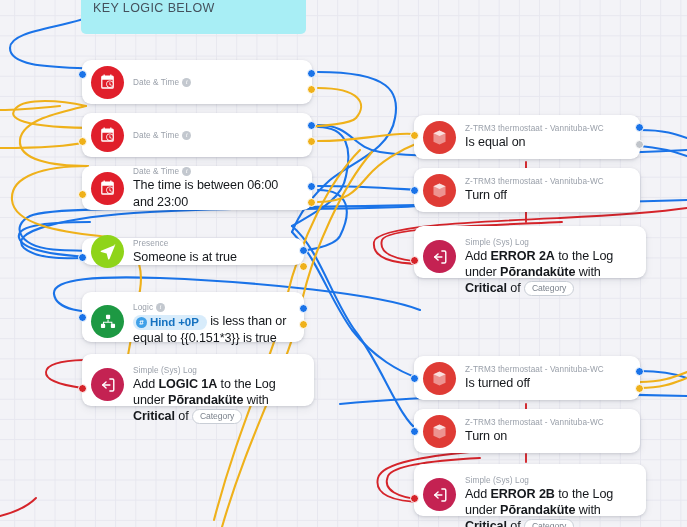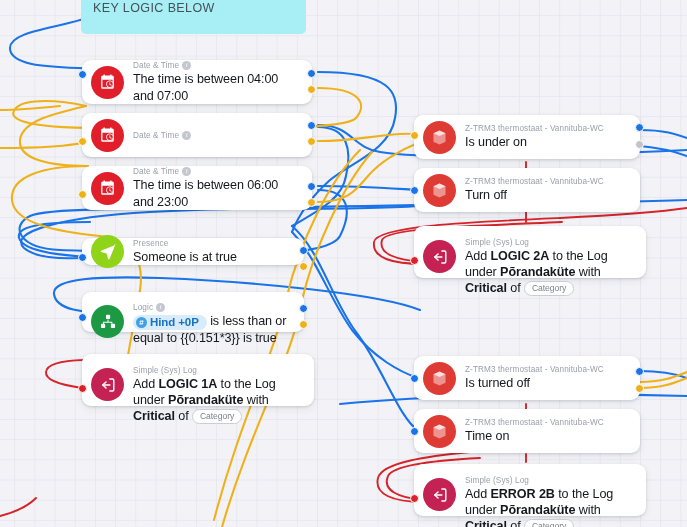--- a/index.html
+++ b/index.html
@@ -250,21 +250,20 @@
         <circle cx="15" cy="14" r="4.6" fill="#fff"></circle>
         <circle cx="15" cy="14" r="3.6" fill="#e01f2b"></circle>
         <path d="M14.5 11.6h1v2.6l1.9 1.1-.5.9-2.4-1.4z" fill="#fff"></path>
       </svg>
     </div>
     <div class="body">
       <div class="subtitle">
         <span>Date &amp; Time</span>
         <span class="info-dot">i</span>
       </div>
-      <div class="title">The time is between 04:00 and 07:00</div>
     </div>
     <span class="port p-blue" style="left:-4px; top:10px;"></span>
     <span class="port p-blue" style="right:-4px; top:9px;"></span>
     <span class="port p-orange" style="right:-4px; top:25px;"></span>
   </div>
 
   <div class="node" style="left:82px; top:113px; width:230px; height:44px;">
     <div class="icon ic-red">
       <svg width="19" height="19" viewBox="0 0 24 24" fill="#fff">
         <path d="M18 3h-1V1.8h-1.6V3H8.6V1.8H7V3H6a2 2 0 0 0-2 2v13a2 2 0 0 0 2 2h12a2 2 0 0 0 2-2V5a2 2 0 0 0-2-2zm.4 15H5.6V8.6h12.8V18z"></path>
@@ -315,21 +314,21 @@
       <div class="subtitle">
         <span>Presence</span>
       </div>
       <div class="title">Someone is at true</div>
     </div>
     <span class="port p-blue" style="left:-4px; top:15px;"></span>
     <span class="port p-blue" style="right:-4px; top:8px;"></span>
     <span class="port p-orange" style="right:-4px; top:24px;"></span>
   </div>
 
-  <div class="node" style="left:82px; top:292px; width:222px; height:40px; align-items:flex-start; padding-top:7px;">
+  <div class="node" style="left:82px; top:292px; width:222px; height:50px; align-items:flex-start; padding-top:7px;">
     <div class="icon ic-dgreen" style="margin-top:6px;">
       <svg width="18" height="18" viewBox="0 0 24 24" fill="#fff">
         <rect x="9.3" y="2.4" width="5.6" height="5.6" rx="1.1"></rect>
         <rect x="2.6" y="14.4" width="5.6" height="5.6" rx="1.1"></rect>
         <rect x="15.8" y="14.4" width="5.6" height="5.6" rx="1.1"></rect>
         <path d="M11.4 8.6h1.3v3.2h5.1v3h-1.3v-1.7H6.6v1.7H5.3v-3h6.1z"></path>
       </svg>
     </div>
     <div class="body">
       <div class="subtitle">
@@ -373,21 +372,21 @@
     <div class="icon ic-devred">
       <svg width="17" height="17" viewBox="0 0 24 24" fill="rgba(255,255,255,0.45)">
         <path d="M12 2 3.5 6v12L12 22l8.5-4V6z"></path>
         <path d="M12 2 3.5 6 12 10l8.5-4z" fill="rgba(255,255,255,0.7)"></path>
       </svg>
     </div>
     <div class="body">
       <div class="subtitle">
         <span>Z-TRM3 thermostaat - Vannituba-WC</span>
       </div>
-      <div class="title">Is under on</div>
+      <div class="title">Is equal on</div>
     </div>
     <span class="port p-orange" style="left:-4px; top:16px;"></span>
     <span class="port p-blue" style="right:-4px; top:8px;"></span>
     <span class="port p-gray" style="right:-4px; top:25px;"></span>
   </div>
 
   <div class="node" style="left:414px; top:168px; width:226px; height:44px;">
     <div class="icon ic-devred">
       <svg width="17" height="17" viewBox="0 0 24 24" fill="rgba(255,255,255,0.45)">
         <path d="M12 2 3.5 6v12L12 22l8.5-4V6z"></path>
@@ -409,21 +408,21 @@
         <path d="M14.5 4h3.6a1.6 1.6 0 0 1 1.6 1.6v12.8a1.6 1.6 0 0 1-1.6 1.6h-3.6"></path>
         <path d="M9.4 16 5 12l4.4-4"></path>
         <path d="M5 12h9.5"></path>
       </svg>
     </div>
     <div class="body">
       <div class="subtitle">
         <span>Simple (Sys) Log</span>
       </div>
       <div class="title" style="line-height:16px;">
-        <span>Add </span><b class="strong">LOGIC 2A</b><span> to the Log under </span><b class="strong">Põrandaküte</b><span> with </span><b class="strong">Critical</b><span> of </span><span class="pill-cat">Category</span>
+        <span>Add </span><b class="strong">ERROR 2A</b><span> to the Log under </span><b class="strong">Põrandaküte</b><span> with </span><b class="strong">Critical</b><span> of </span><span class="pill-cat">Category</span>
       </div>
     </div>
     <span class="port p-red" style="left:-4px; top:30px;"></span>
   </div>
 
   <div class="node" style="left:414px; top:356px; width:226px; height:44px;">
     <div class="icon ic-devred">
       <svg width="17" height="17" viewBox="0 0 24 24" fill="rgba(255,255,255,0.45)">
         <path d="M12 2 3.5 6v12L12 22l8.5-4V6z"></path>
         <path d="M12 2 3.5 6 12 10l8.5-4z" fill="rgba(255,255,255,0.7)"></path>
@@ -444,21 +443,21 @@
     <div class="icon ic-devred">
       <svg width="17" height="17" viewBox="0 0 24 24" fill="rgba(255,255,255,0.45)">
         <path d="M12 2 3.5 6v12L12 22l8.5-4V6z"></path>
         <path d="M12 2 3.5 6 12 10l8.5-4z" fill="rgba(255,255,255,0.7)"></path>
       </svg>
     </div>
     <div class="body">
       <div class="subtitle">
         <span>Z-TRM3 thermostaat - Vannituba-WC</span>
       </div>
-      <div class="title">Time on</div>
+      <div class="title">Turn on</div>
     </div>
     <span class="port p-blue" style="left:-4px; top:18px;"></span>
   </div>
 
   <div class="node" style="left:414px; top:464px; width:232px; height:52px; align-items:flex-start; padding-top:8px;">
     <div class="icon ic-crimson" style="margin-top:6px;">
       <svg width="18" height="18" viewBox="0 0 24 24" fill="none" stroke="#fff" stroke-width="1.9" stroke-linecap="round" stroke-linejoin="round">
         <path d="M14.5 4h3.6a1.6 1.6 0 0 1 1.6 1.6v12.8a1.6 1.6 0 0 1-1.6 1.6h-3.6"></path>
         <path d="M9.4 16 5 12l4.4-4"></path>
         <path d="M5 12h9.5"></path>

